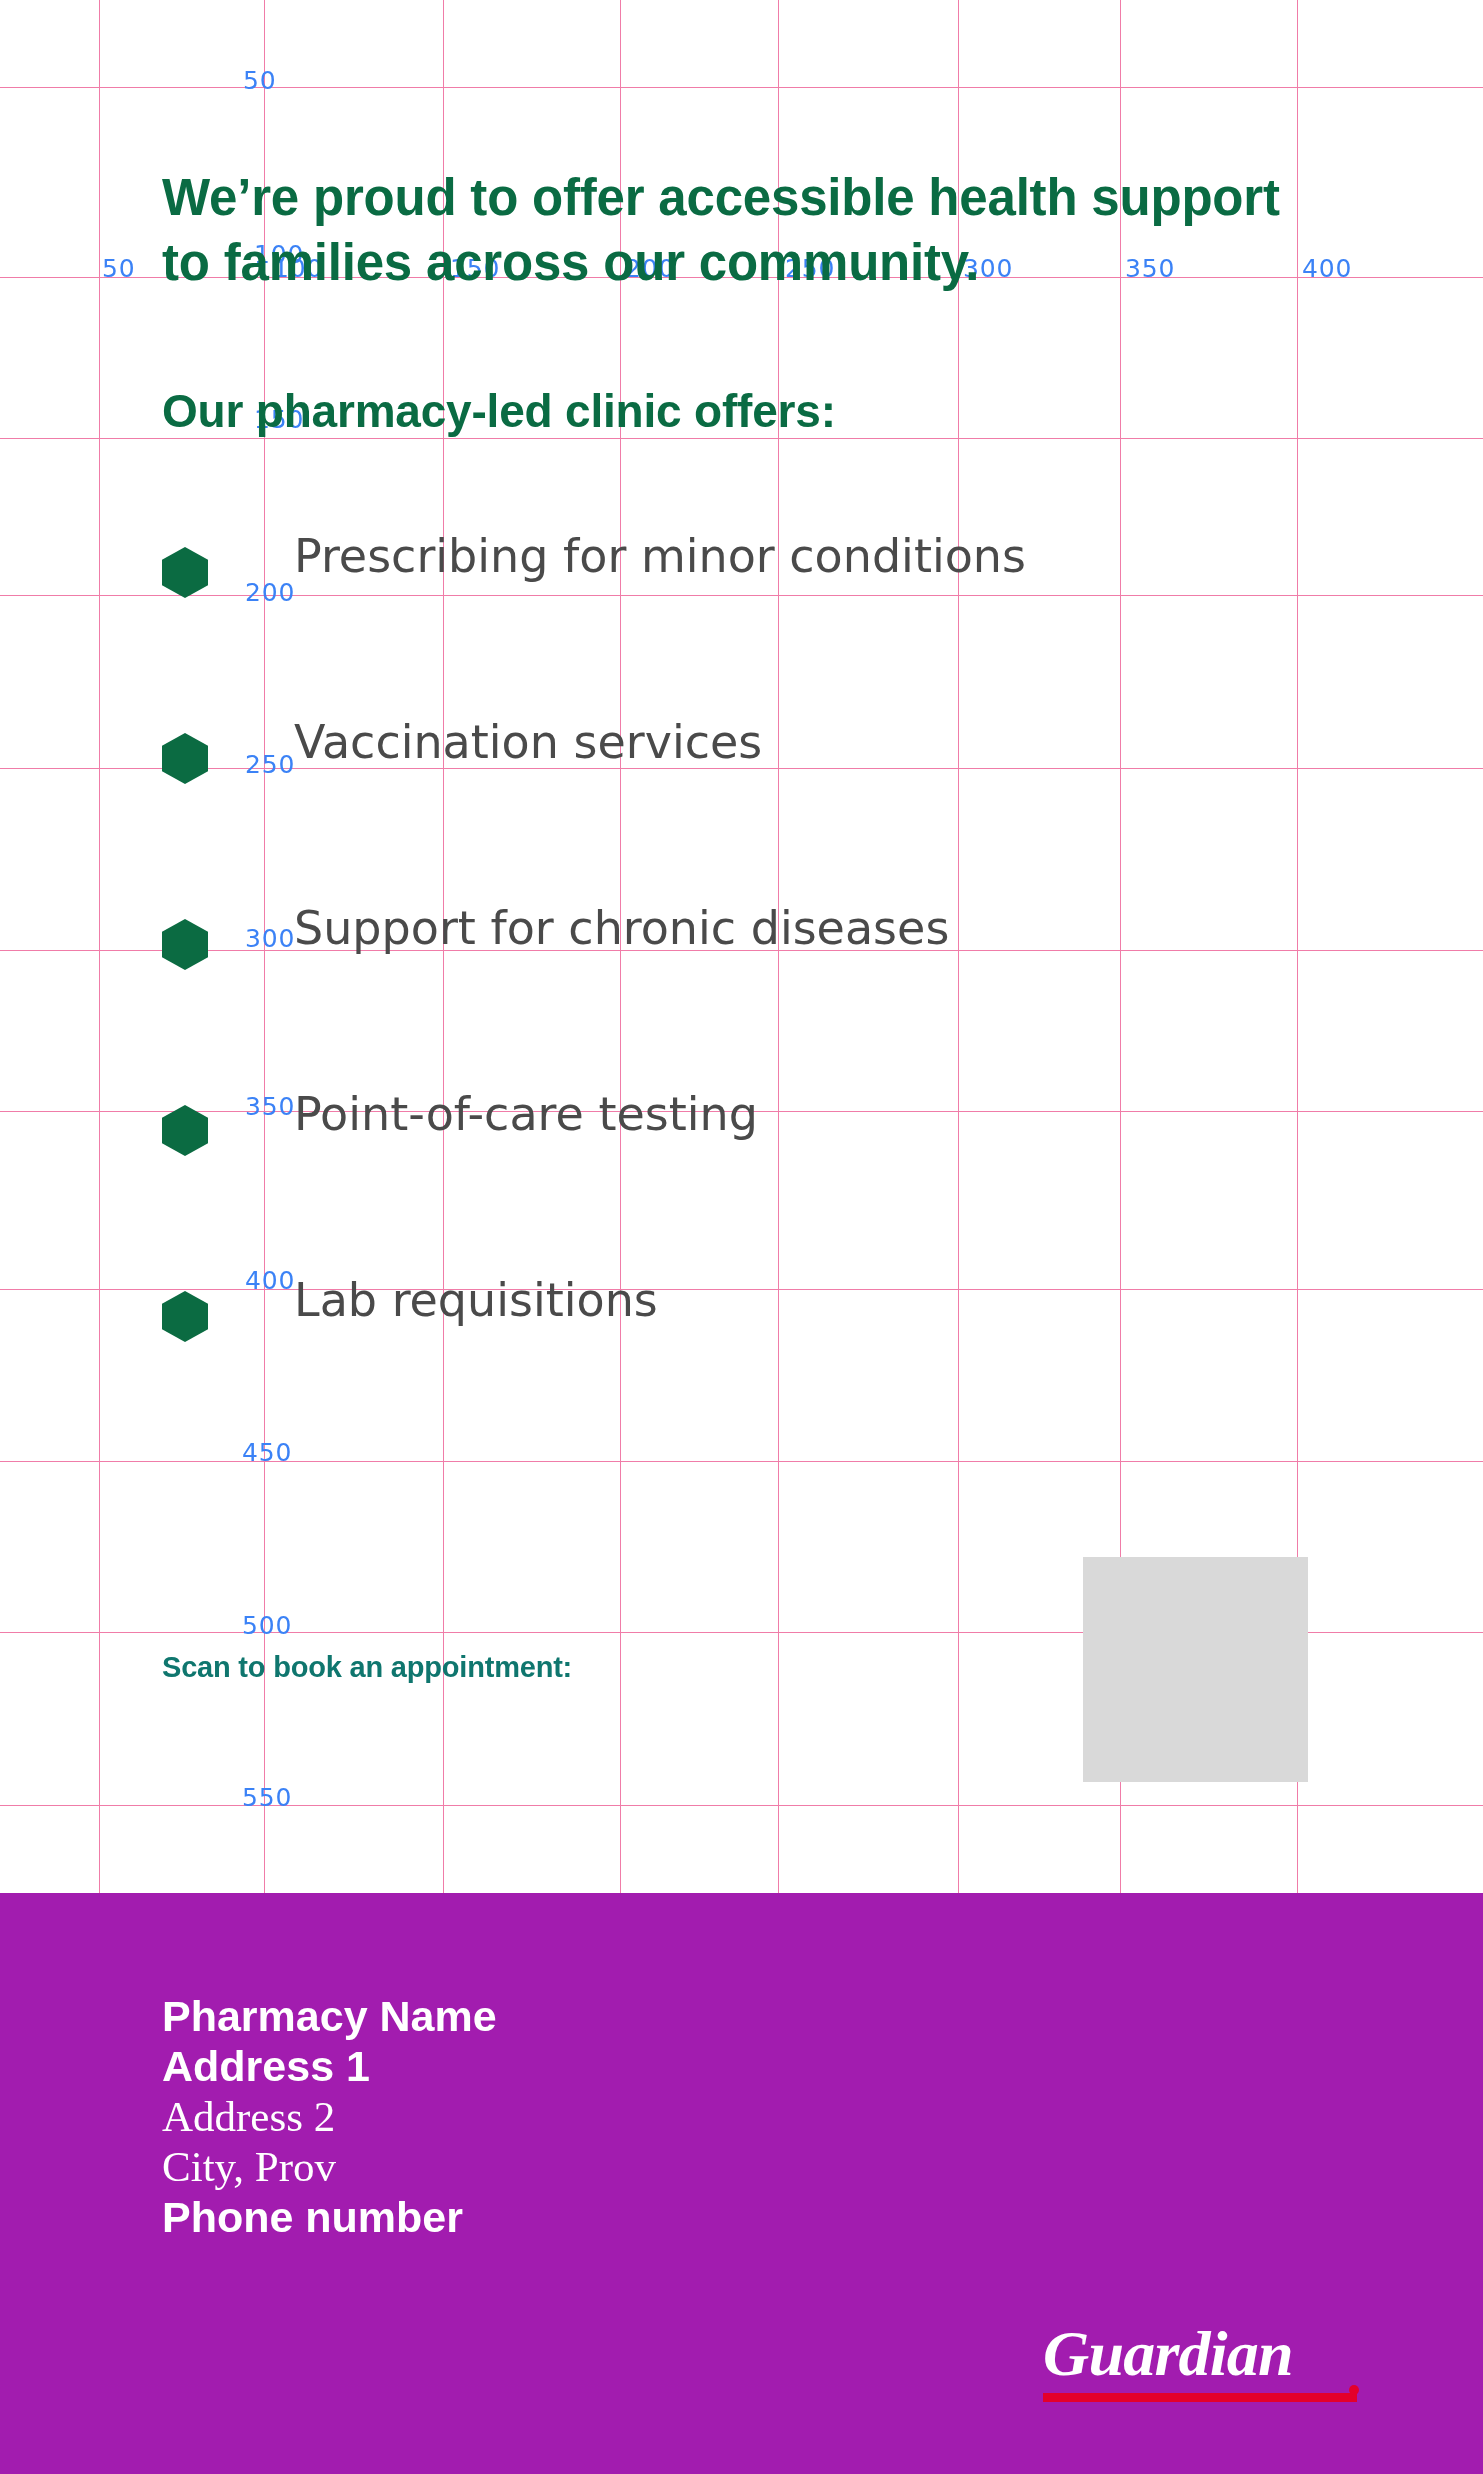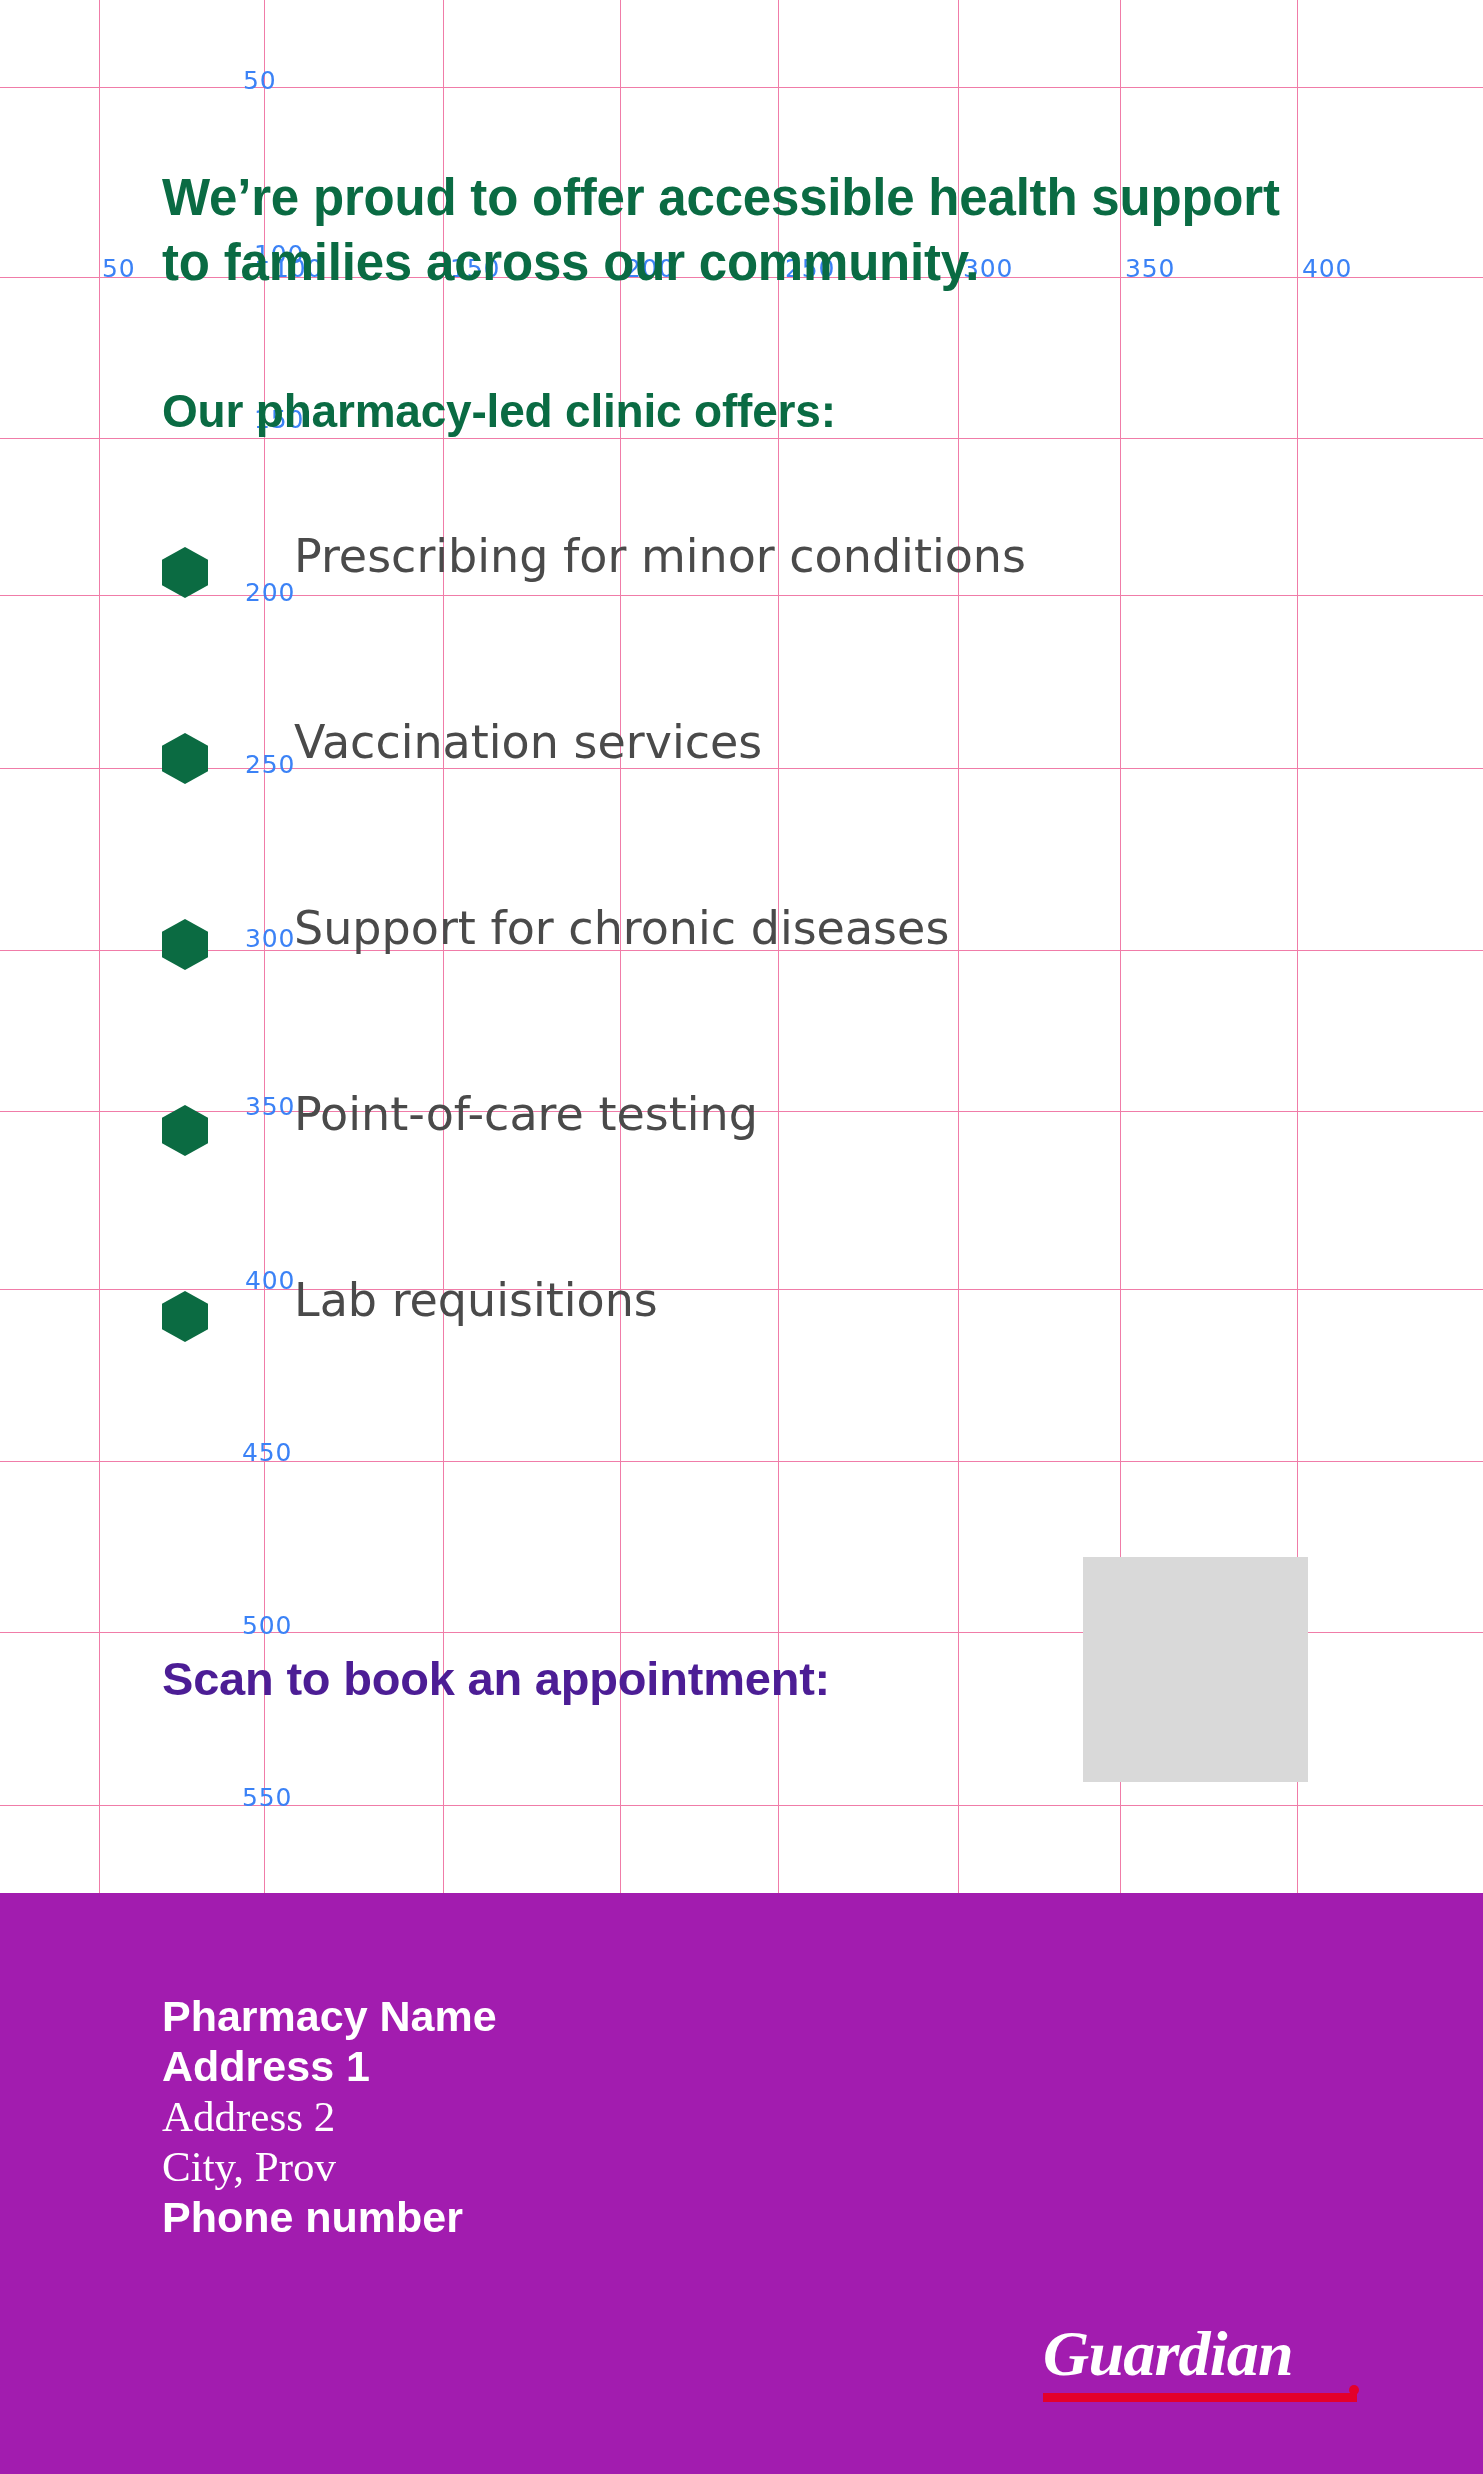--- a/index.html
+++ b/index.html
@@ -104,22 +104,22 @@
     font-size: 46px;
     color: #4a4a4a;
     font-weight: 400;
     white-space: nowrap;
   }
 
   .scan-line {
     position: absolute;
     left: 162px;
     top: 1651px;
-    color: #4c1d95;
-    font-size: 47px;
+    color: #0f766e;
+    font-size: 29px;
     font-weight: 700;
     letter-spacing: -0.2px;
   }
 
   .qr-box {
     position: absolute;
     left: 1083px;
     top: 1557px;
     width: 225px;
     height: 225px;

